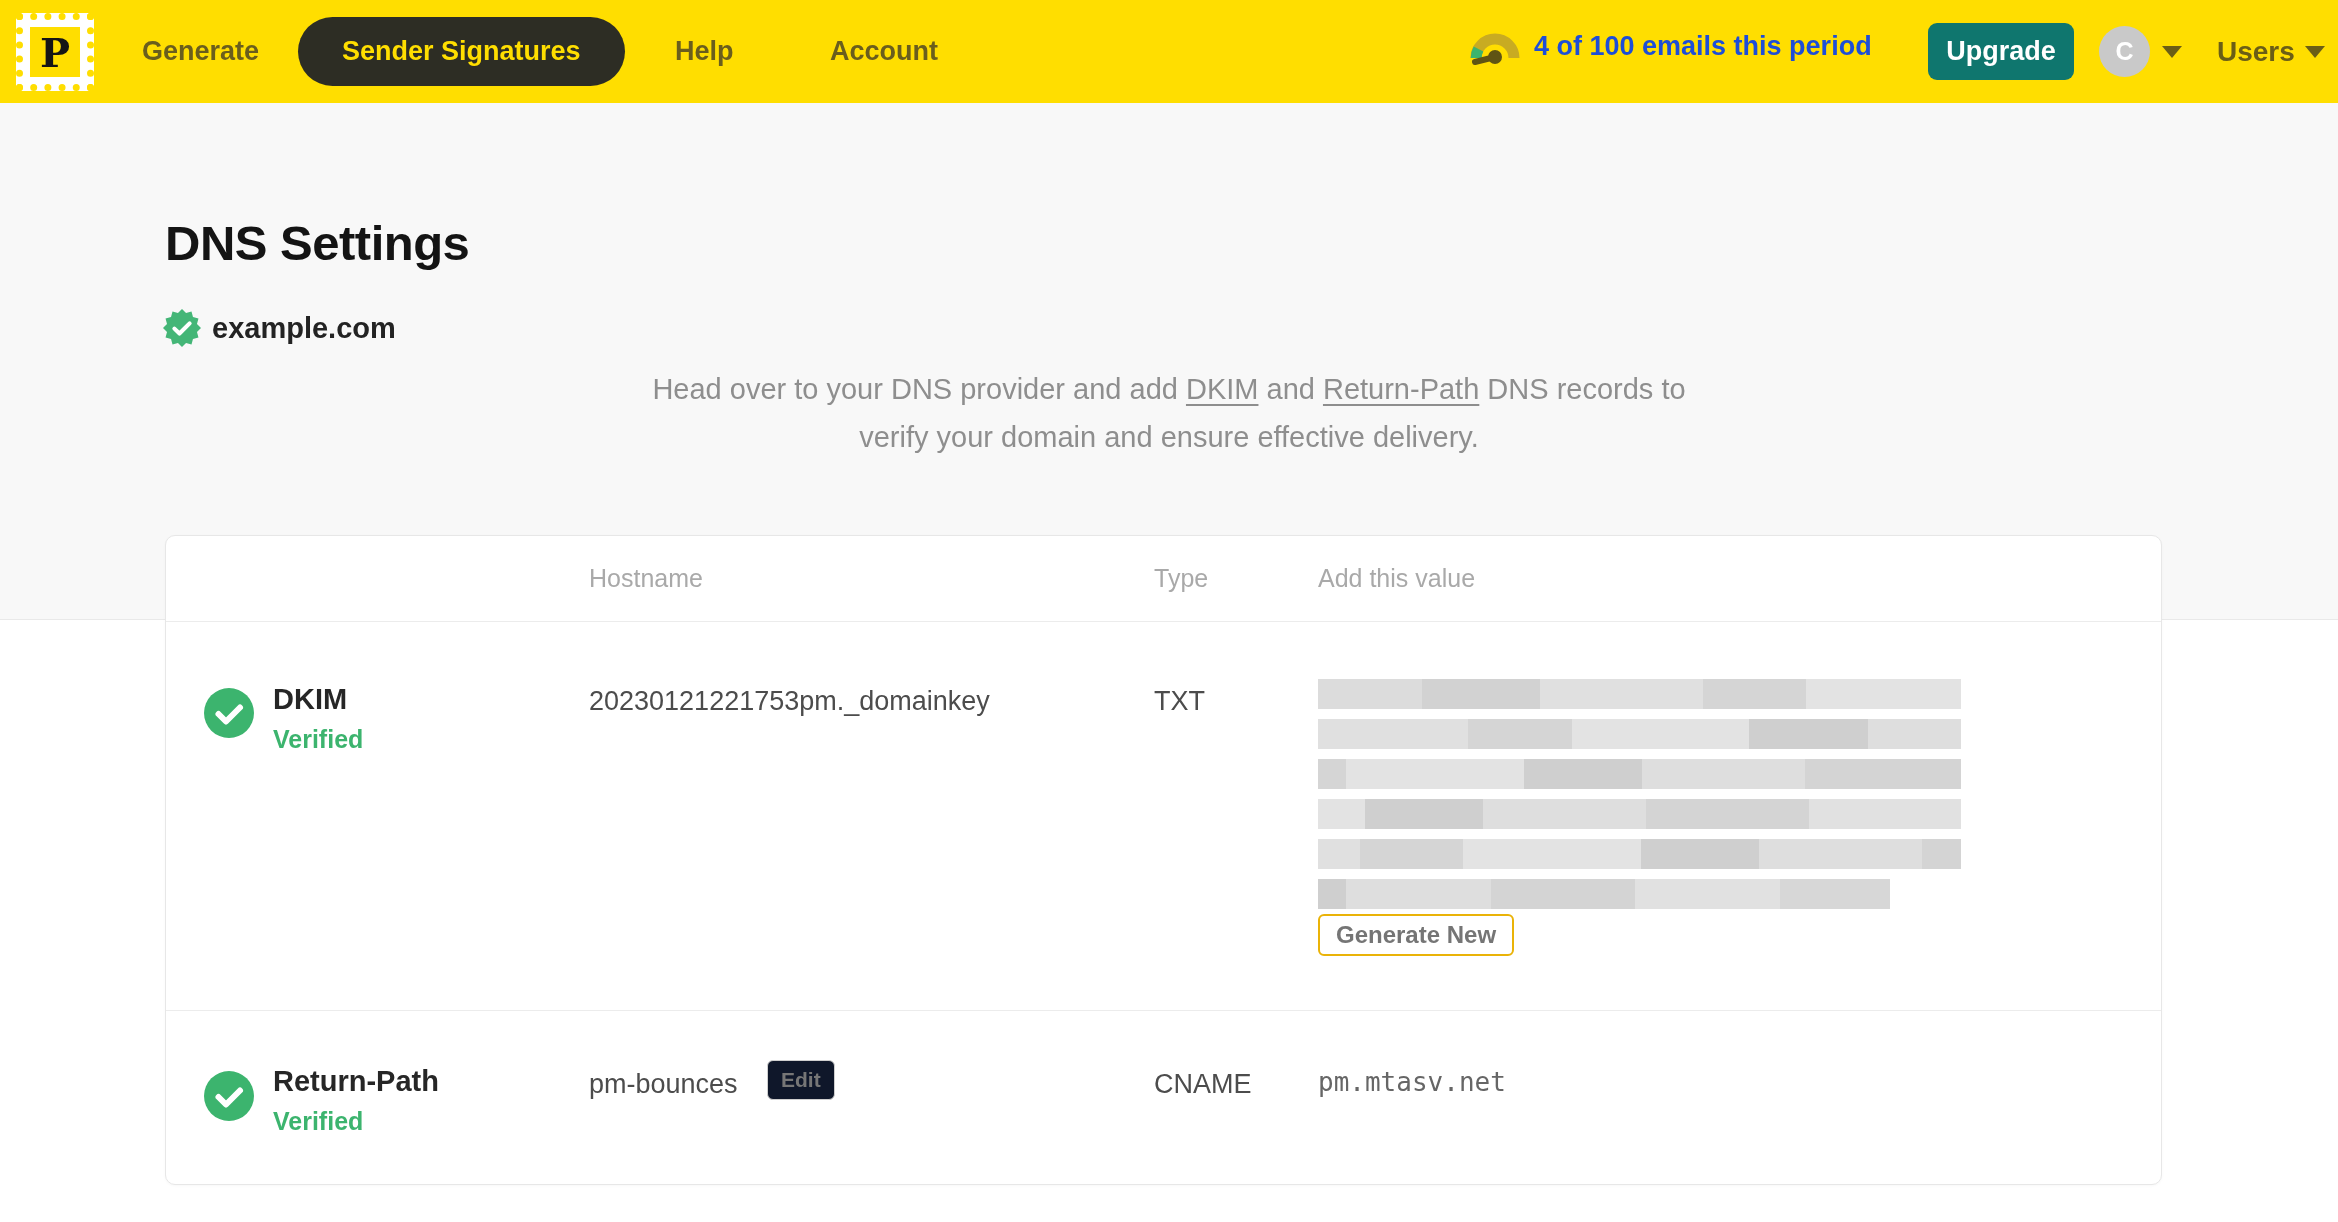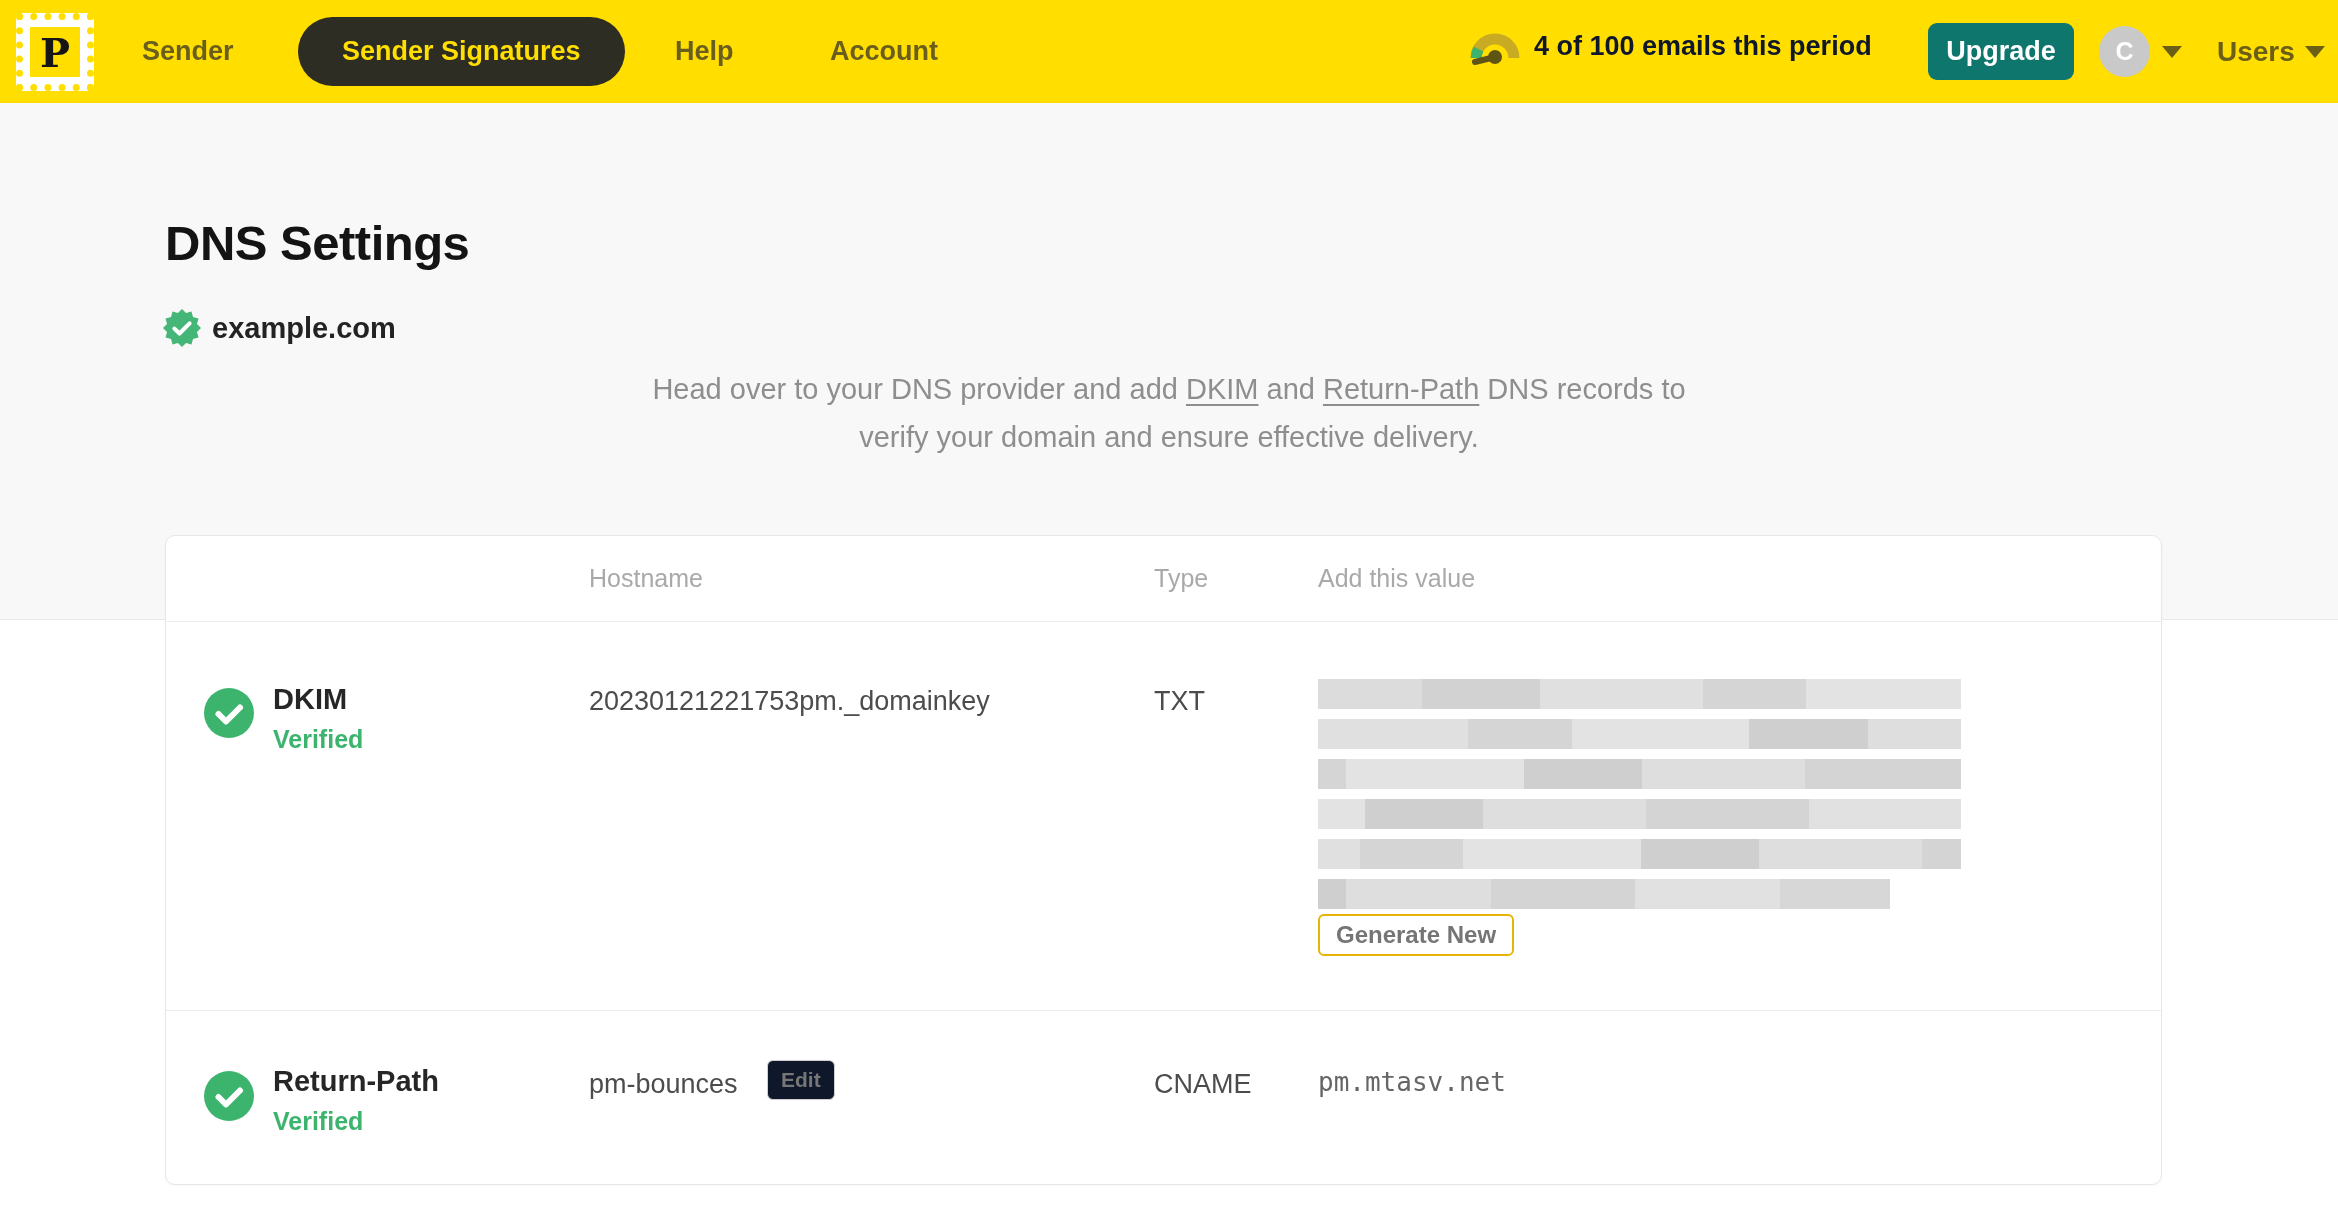--- a/index.html
+++ b/index.html
@@ -29,21 +29,21 @@
     font-size:27px; font-weight:bold; color:#6a5e1d; cursor:pointer; white-space:nowrap;
   }
   .nav-pill {
     position:absolute; left:298px; top:17px; height:69px; border-radius:35px;
     background:#2d2d24; color:#FFDE00; display:flex; align-items:center;
     padding:0 44px; font-size:27px; font-weight:bold; cursor:pointer; white-space:nowrap;
   }
   .usage {
     position:absolute; top:0; height:92px; left:1470px;
     display:flex; align-items:center; gap:14px;
-    font-size:27px; font-weight:bold; color:#0f172a; white-space:nowrap;
+    font-size:27px; font-weight:bold; color:#1d4ed8; white-space:nowrap;
   }
   .upgrade-btn {
     position:absolute; left:1928px; top:23px; width:146px; height:57px;
     background:#0f766e; border:none; border-radius:9px;
     color:#ffffff; font-family:"Liberation Sans", sans-serif;
     font-size:27px; font-weight:bold; cursor:pointer;
   }
   .avatar-group {
     position:absolute; left:2099px; top:0; height:103px;
     display:flex; align-items:center; gap:12px; cursor:pointer;
@@ -122,21 +122,21 @@
 </style>
 </head>
 <body>
 
 <div class="nav">
   <div class="stamp">
     <div class="stamp-inner">P</div>
   </div>
 
   <div class="nav-item" style="left:142px;">
-    <span>Sender</span>
+    <span>Generate</span>
   </div>
   <div class="nav-pill">
     <span>Sender Signatures</span>
   </div>
   <div class="nav-item" style="left:675px;">
     <span>Help</span>
   </div>
   <div class="nav-item" style="left:830px;">
     <span>Account</span>
   </div>

